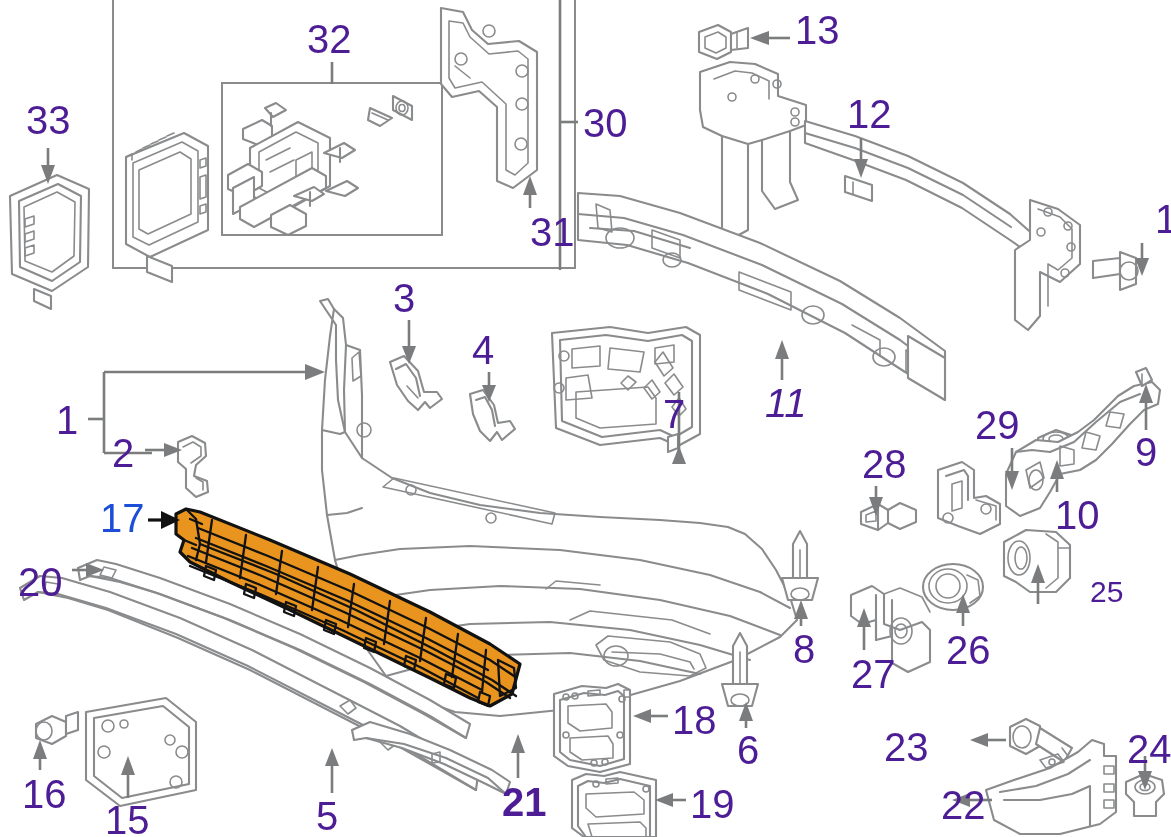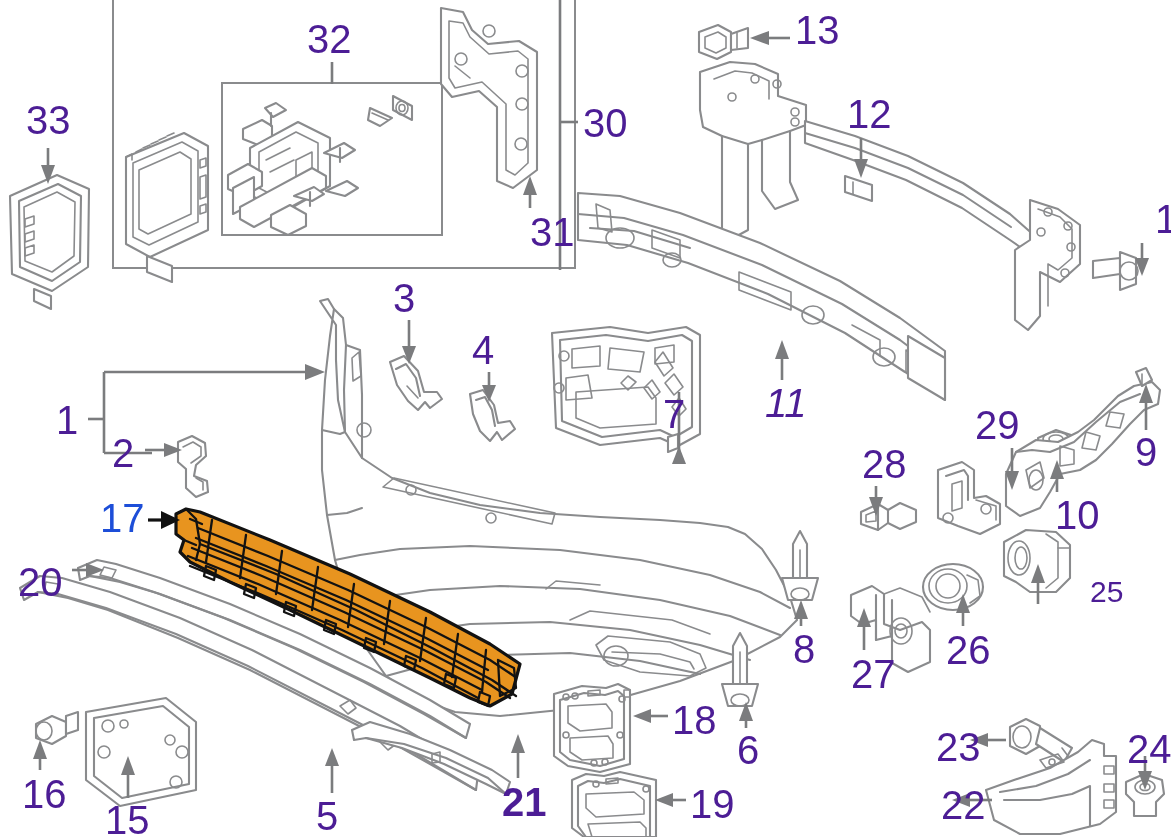--- a/index.html
+++ b/index.html
@@ -601,21 +601,21 @@
       <div class="callout" style="left: 795px; top: 10px; font-size: 40px;">13</div>
       <div class="callout" style="left: 1128px; top: 199px; font-size: 40px; margin-left: 27px;">14</div>
       <div class="callout" style="left: 105px; top: 800px; font-size: 40px;">15</div>
       <div class="callout" style="left: 22px; top: 774px; font-size: 40px;">16</div>
       <div class="callout hl" style="left: 100px; top: 498px; font-size: 40px;">17</div>
       <div class="callout" style="left: 672px; top: 700px; font-size: 40px;">18</div>
       <div class="callout" style="left: 690px; top: 784px; font-size: 40px;">19</div>
       <div class="callout" style="left: 18px; top: 541px; font-size: 40px; margin-top: 21px;">20</div>
       <div class="callout" style="left: 502px; top: 782px; font-size: 40px; font-weight: bold;">21</div>
       <div class="callout" style="left: 941px; top: 785px; font-size: 40px;">22</div>
-      <div class="callout" style="left: 936px; top: 727px; font-size: 40px;">23</div>
+      <div class="callout" style="left: 884px; top: 727px; font-size: 40px;">23</div>
       <div class="callout" style="left: 1127px; top: 729px; font-size: 40px;">24</div>
       <div class="callout" style="left: 1050px; top: 577px; font-size: 30px; margin-left: 40px;">25</div>
       <div class="callout" style="left: 946px; top: 630px; font-size: 40px;">26</div>
       <div class="callout" style="left: 851px; top: 654px; font-size: 40px;">27</div>
       <div class="callout" style="left: 862px; top: 444px; font-size: 40px;">28</div>
       <div class="callout" style="left: 975px; top: 405px; font-size: 40px;">29</div>
       <div class="callout" style="left: 583px; top: 103px; font-size: 40px;">30</div>
       <div class="callout" style="left: 530px; top: 212px; font-size: 40px;">31</div>
       <div class="callout" style="left: 307px; top: 19px; font-size: 40px;">32</div>
       <div class="callout" style="left: 26px; top: 100px; font-size: 40px;">33</div>

